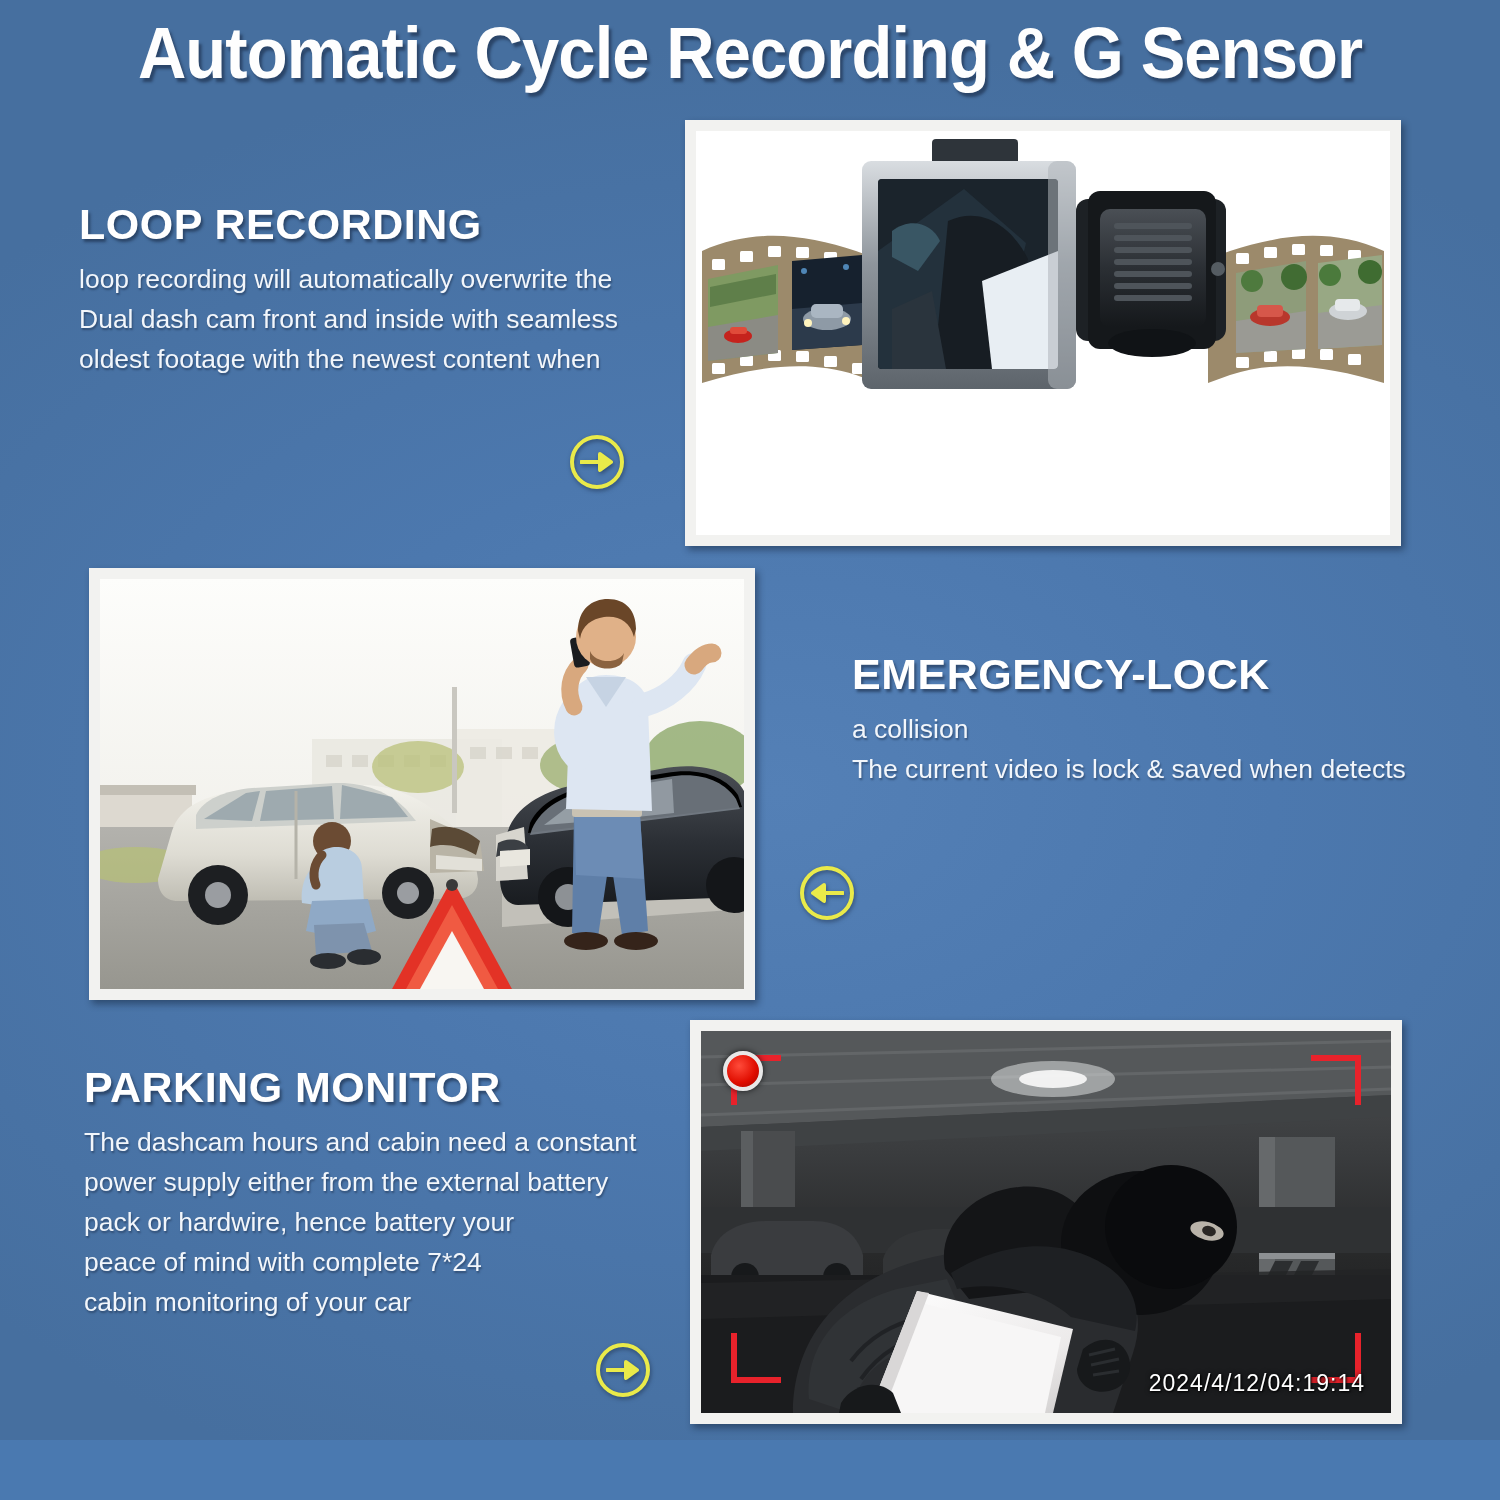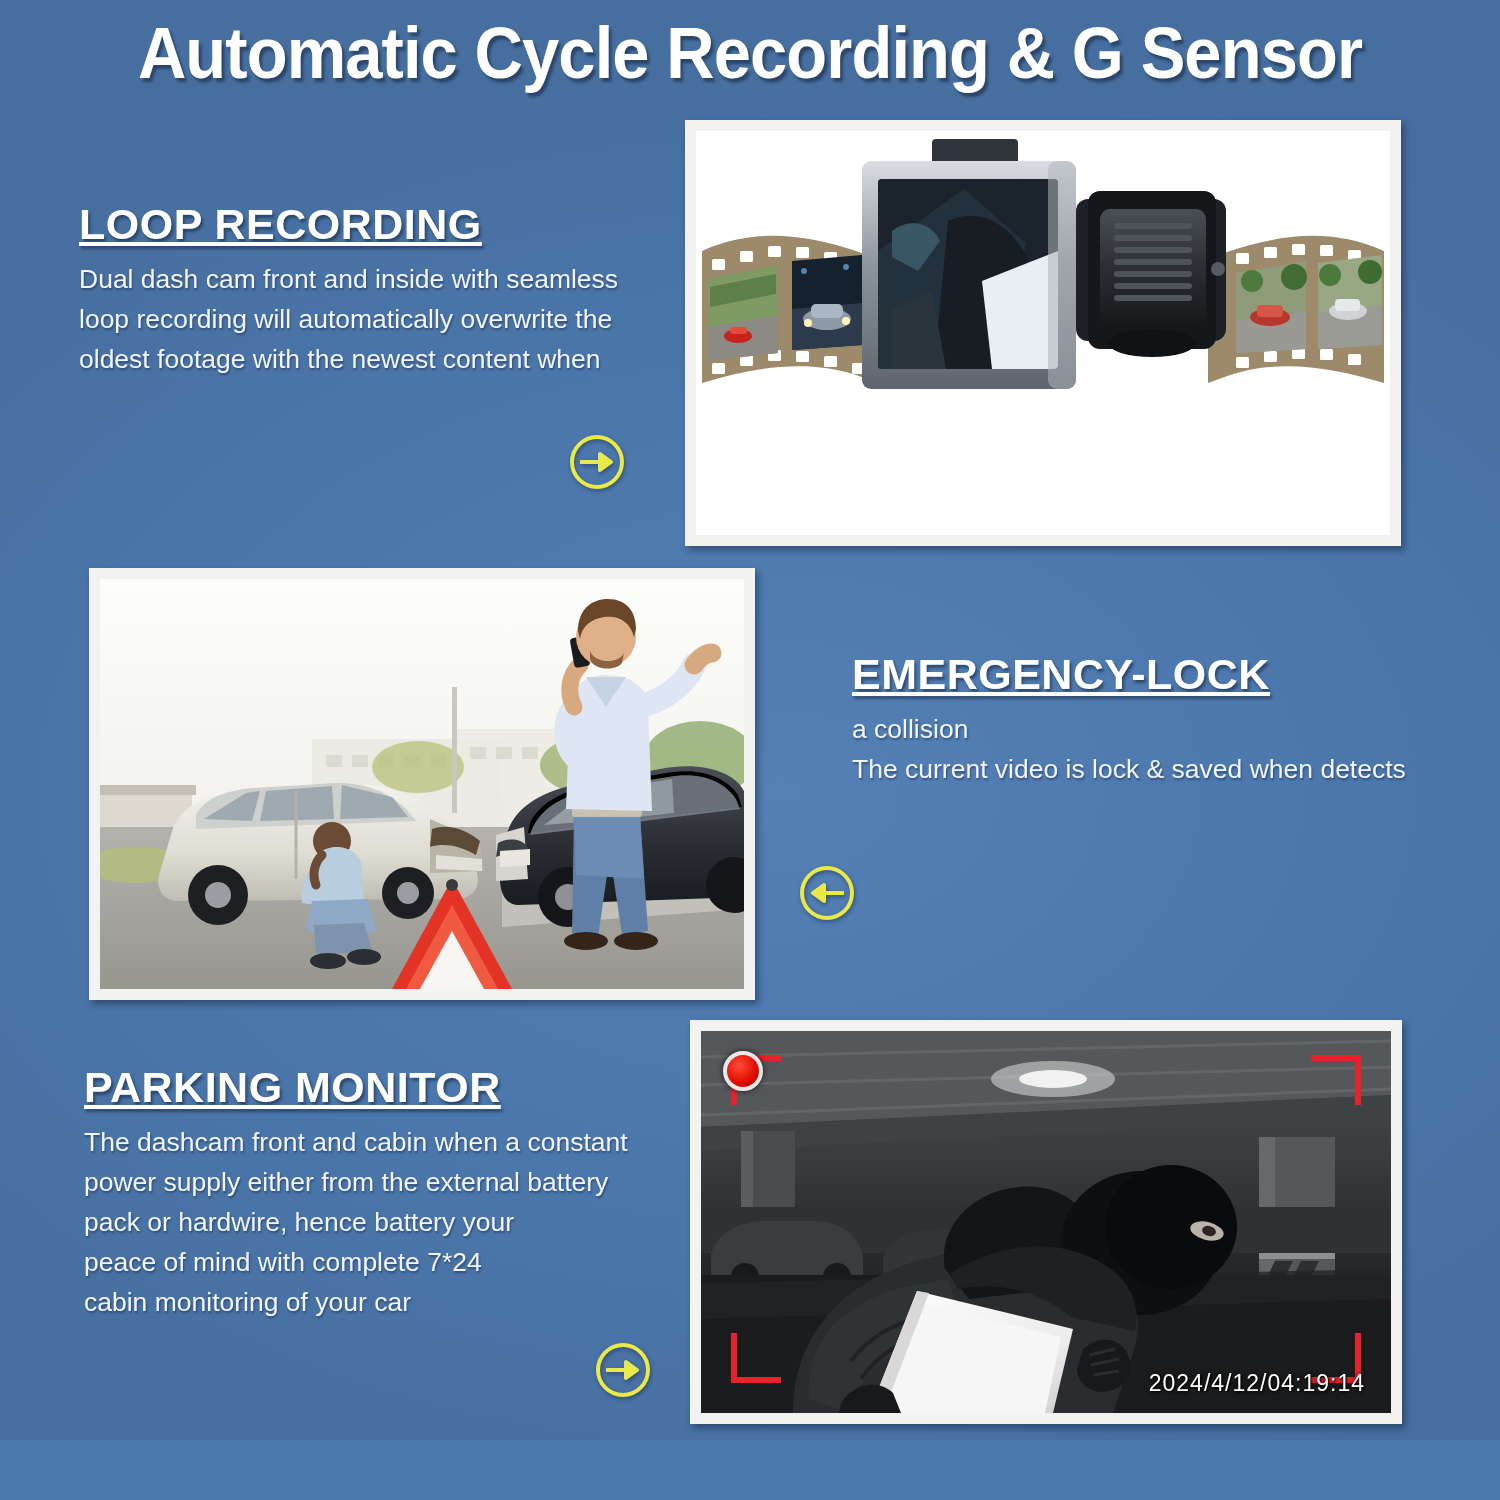--- a/index.html
+++ b/index.html
@@ -25,21 +25,21 @@
     letter-spacing:-1px;
     transform:scaleX(0.93);
     text-shadow:3px 4px 3px rgba(20,35,60,.55);
     white-space:nowrap;
   }
   
   .block{position:absolute;}
   .heading{
     color:#ffffff;font-weight:bold;font-size:43px;letter-spacing:.5px;
     text-shadow:2px 3px 3px rgba(18,32,56,.55);
-    margin:0 0 10px 0;white-space:nowrap;text-decoration:underline;
+    margin:0 0 10px 0;white-space:nowrap;
   }
   .body-text{
     color:#f2f6fb;font-size:26.5px;line-height:40px;font-weight:400;
     text-shadow:1px 2px 2px rgba(18,32,56,.45);
   }
   .body-text div{white-space:nowrap;}
   
   .frame{
     position:absolute;background:#f2f2f0;
     box-shadow:3px 4px 7px rgba(12,24,44,.45);
@@ -214,22 +214,22 @@
             <ellipse cx="456" cy="212" rx="44" ry="14" fill="#101316"></ellipse>
           </g>
         </svg>
       </div>
     </div>
   </div>
 
   <div class="block" style="left:79px;top:200px;width:600px;">
     <div class="heading">LOOP RECORDING</div>
     <div class="body-text">
+      <div>loop recording will automatically overwrite the</div>
       <div>Dual dash cam front and inside with seamless</div>
-      <div>loop recording will automatically overwrite the</div>
       <div>oldest footage with the newest content when</div>
     </div>
   </div>
 
   <div class="arrow-badge" style="left:570px;top:435px;">
     <svg width="34" height="22" viewBox="0 0 34 22">
       <path d="M1 11 H22 M20 3 L31 11 L20 19 Z" fill="#e9ea4a" stroke="#e9ea4a" stroke-width="4" stroke-linejoin="round" stroke-linecap="round"></path>
     </svg>
   </div>
 
@@ -498,21 +498,21 @@
 
         <div class="rec-dot"></div>
         <div class="timestamp">2024/4/12/04:19:14</div>
       </div>
     </div>
   </div>
 
   <div class="block" style="left:84px;top:1063px;width:620px;">
     <div class="heading">PARKING MONITOR</div>
     <div class="body-text">
-      <div>The dashcam front and cabin when a constant</div>
+      <div>The dashcam hours and cabin need a constant</div>
       <div>power supply either from the external battery</div>
       <div>pack or hardwire, hence battery your</div>
       <div>peace of mind with complete 7*24</div>
       <div>cabin monitoring of your car</div>
     </div>
   </div>
 
   <div class="arrow-badge" style="left:596px;top:1343px;">
     <svg width="34" height="22" viewBox="0 0 34 22">
       <path d="M1 11 H22 M20 3 L31 11 L20 19 Z" fill="#e9ea4a" stroke="#e9ea4a" stroke-width="4" stroke-linejoin="round" stroke-linecap="round"></path>

